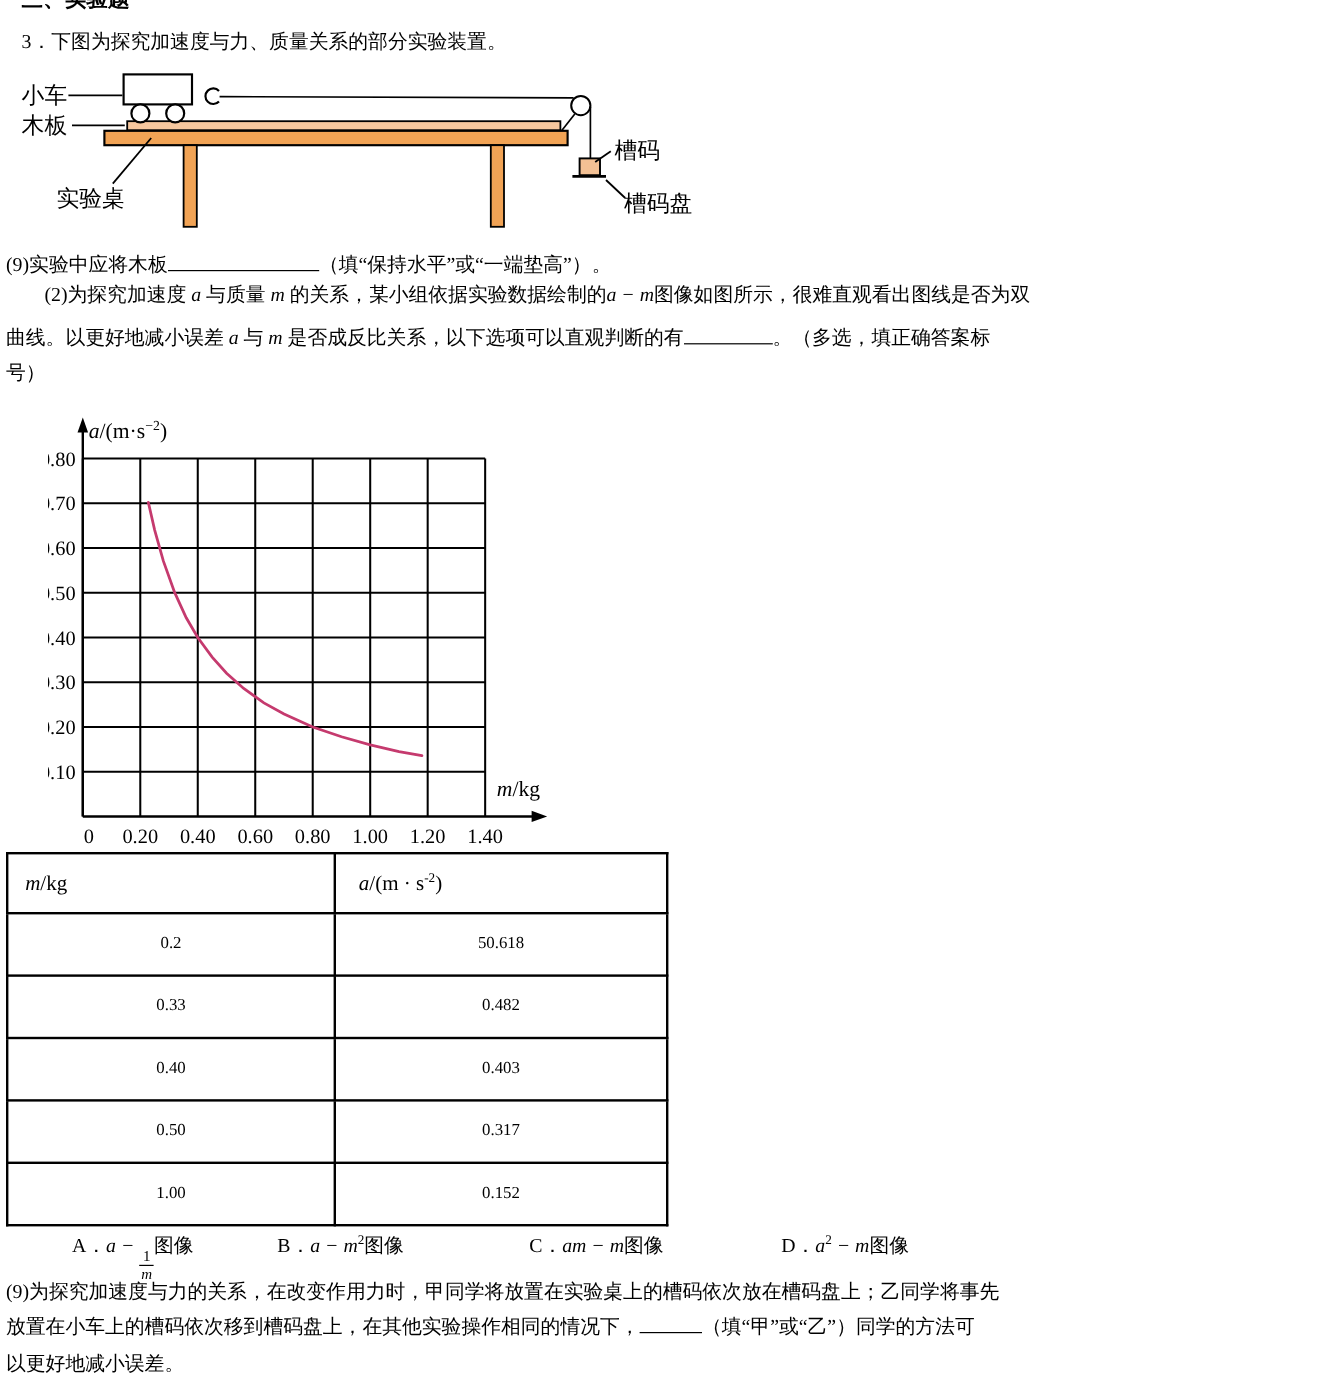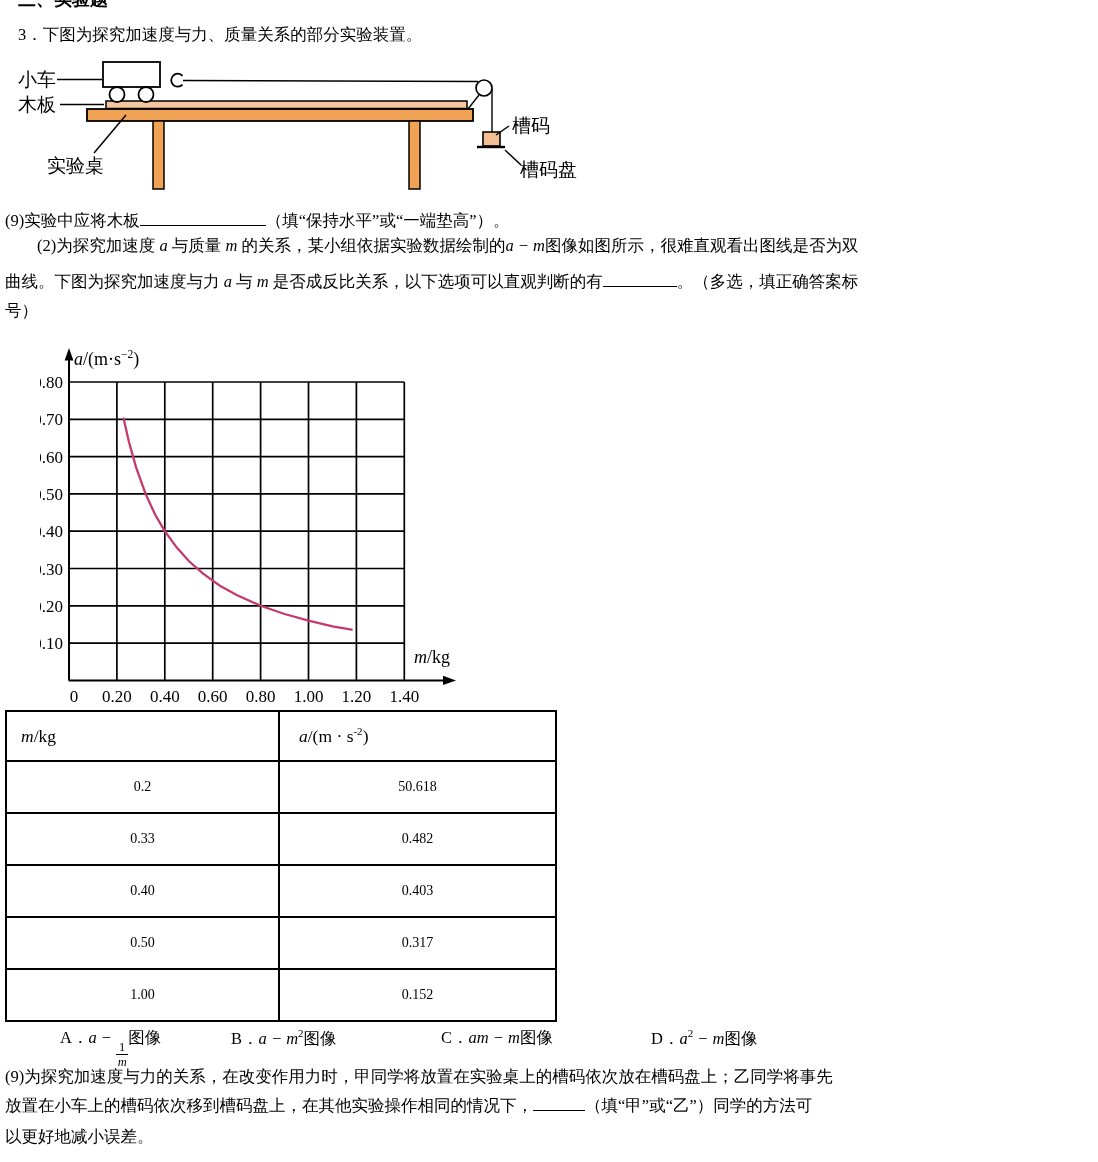--- a/index.html
+++ b/index.html
@@ -76,21 +76,21 @@
   </svg>
 
   <div class="line" style="left:5px;top:210px;">
     <span>(9)实验中应将木板</span><span class="blank b1"></span><span>（填“保持水平”或“一端垫高”）。</span>
   </div>
 
   <div class="line" style="left:5px;top:235px;margin-left:32px;">
     <span>(2)为探究加速度 </span><i>a</i><span> 与质量 </span><i>m</i><span> 的关系，某小组依据实验数据绘制的</span><i>a − m</i><span>图像如图所示，很难直观看出图线是否为双</span>
   </div>
   <div class="line" style="left:5px;top:271px;">
-    <span>曲线。下图为探究加速度与力 </span><i>a</i><span> 与 </span><i>m</i><span> 是否成反比关系，以下选项可以直观判断的有</span><span class="blank b2"></span><span>。（多选，填正确答案标</span>
+    <span>曲线。以更好地减小误差 </span><i>a</i><span> 与 </span><i>m</i><span> 是否成反比关系，以下选项可以直观判断的有</span><span class="blank b2"></span><span>。（多选，填正确答案标</span>
   </div>
   <div class="line" style="left:5px;top:300px;">号）</div>
 
   <svg id="graph-svg" style="position:absolute;left:40px;top:345px;" width="480" height="372" viewBox="0 0 480 372">
 
     <line x1="29" y1="335.4" x2="29" y2="12" stroke="#000" stroke-width="2"></line>
     <polygon points="29,3 24.6,15.5 33.4,15.5" fill="#000"></polygon>
     <line x1="29" y1="335.4" x2="407" y2="335.4" stroke="#000" stroke-width="2"></line>
     <polygon points="416,335.4 403,330.7 403,340.1" fill="#000"></polygon>
 

